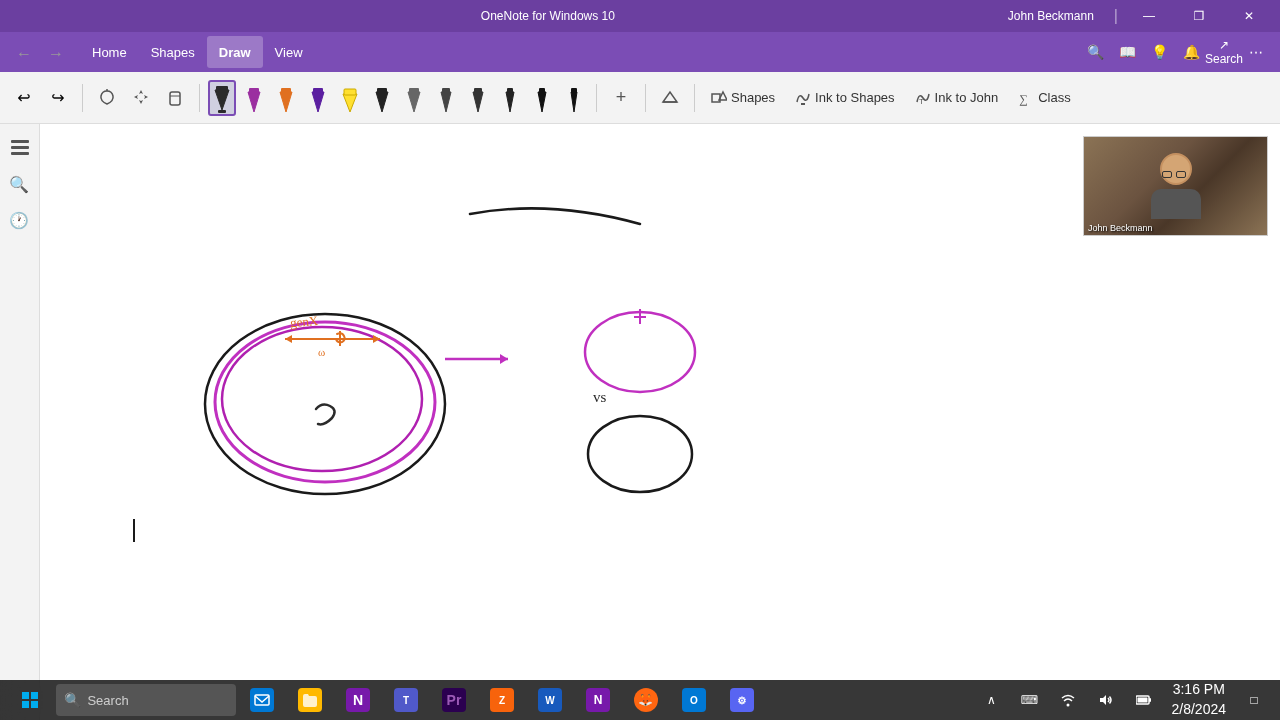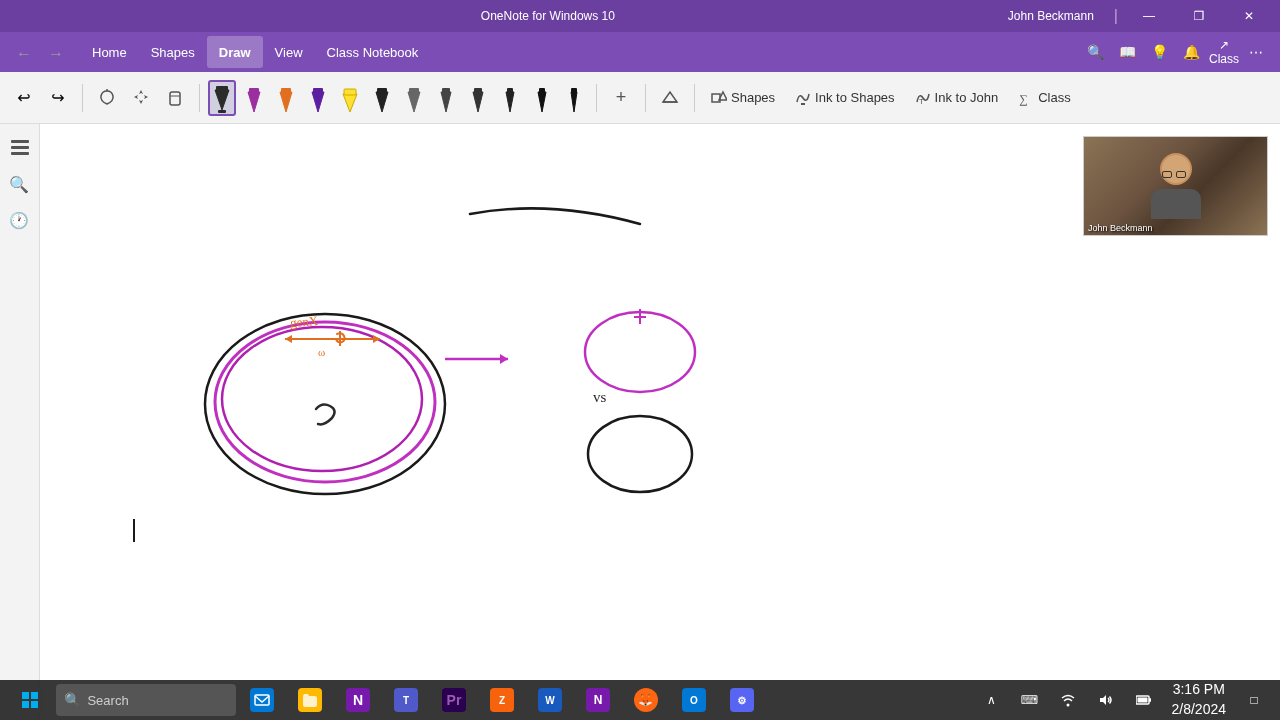--- a/index.html
+++ b/index.html
@@ -164,28 +164,27 @@
 
 <div id="menubar">
 
   <button class="tb-btn" style="color:#999;font-size:16px;">←</button>
   <button class="tb-btn" style="color:#999;font-size:16px;">→</button>
   <div style="width:8px;"></div>
   <span class="menu-item">Home</span>
   <span class="menu-item">Shapes</span>
   <span class="menu-item active">Draw</span>
   <span class="menu-item">View</span>
-  <span class="menu-item">Class Notebook</span>
   <div style="flex:1;"></div>
 
   <button class="tb-btn" style="color:white;">🔍</button>
   <button class="tb-btn" style="color:white;">📖</button>
   <button class="tb-btn" style="color:white;">💡</button>
   <button class="tb-btn" style="color:white;">🔔</button>
-  <button class="tb-btn" style="color:white;font-size:12px;">↗ Class</button>
+  <button class="tb-btn" style="color:white;font-size:12px;">↗ Search</button>
   <button class="tb-btn" style="color:white;">⋯</button>
 </div>
 
 <div id="toolbar">
 
   <div class="toolbar-group">
     <button class="tb-btn" style="font-size:16px;">↩</button>
     <button class="tb-btn" style="font-size:16px;">↪</button>
   </div>
   <div class="tb-separator"></div>

